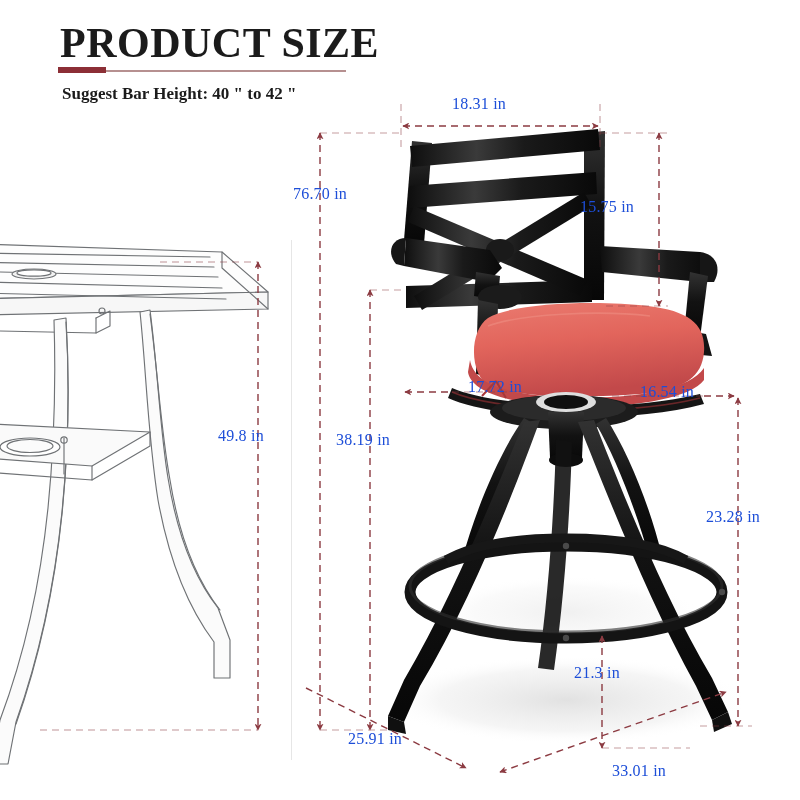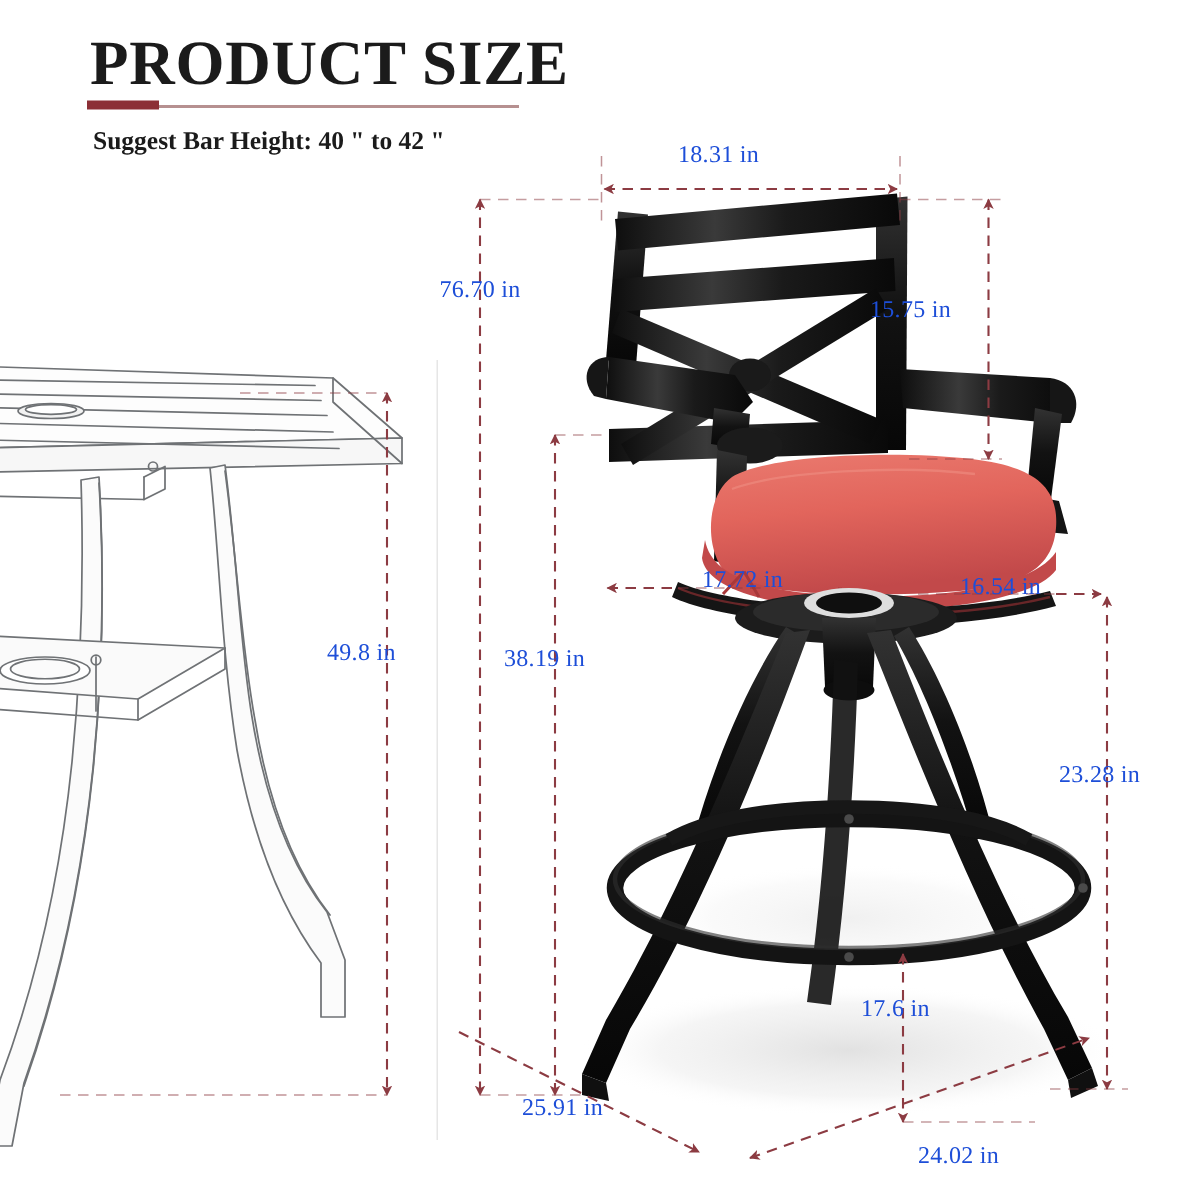--- a/index.html
+++ b/index.html
@@ -284,19 +284,19 @@
   <div class="dim" style="left:580px;top:198px;">15.75 in</div>
 
   <div class="dim" style="left:425px;top:378px;margin-left:43px;">17.72 in</div>
 
   <div class="dim" style="left:640px;top:383px;">16.54 in</div>
 
   <div class="dim" style="left:336px;top:431px;">38.19 in</div>
 
   <div class="dim" style="left:706px;top:508px;">23.28 in</div>
 
-  <div class="dim" style="left:574px;top:664px;">17.6 in</div>
+  <div class="dim" style="left:574px;top:664px;">21.3 in</div>
 
   <div class="dim" style="left:348px;top:730px;">25.91 in</div>
 
-  <div class="dim" style="left:612px;top:762px;">24.02 in</div>
+  <div class="dim" style="left:612px;top:762px;">33.01 in</div>
 
 </div>
 
 </body></html>

